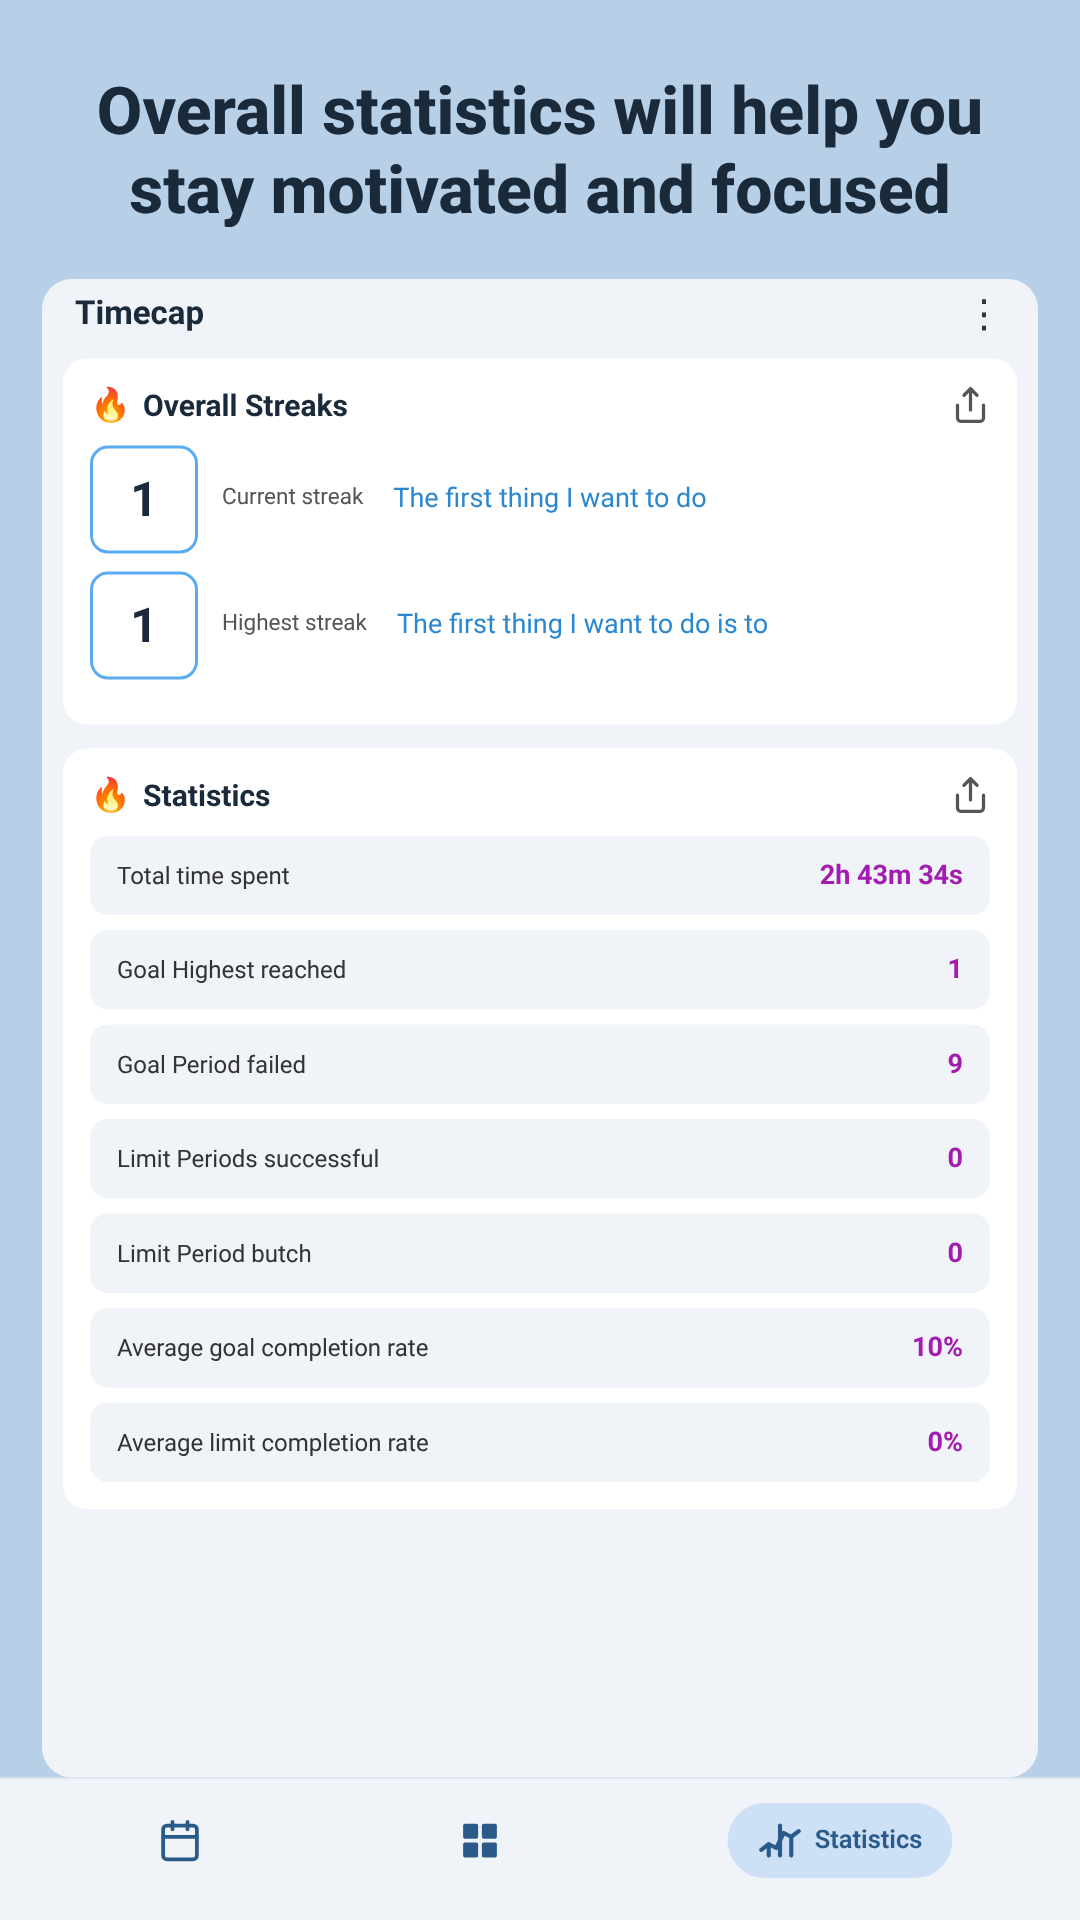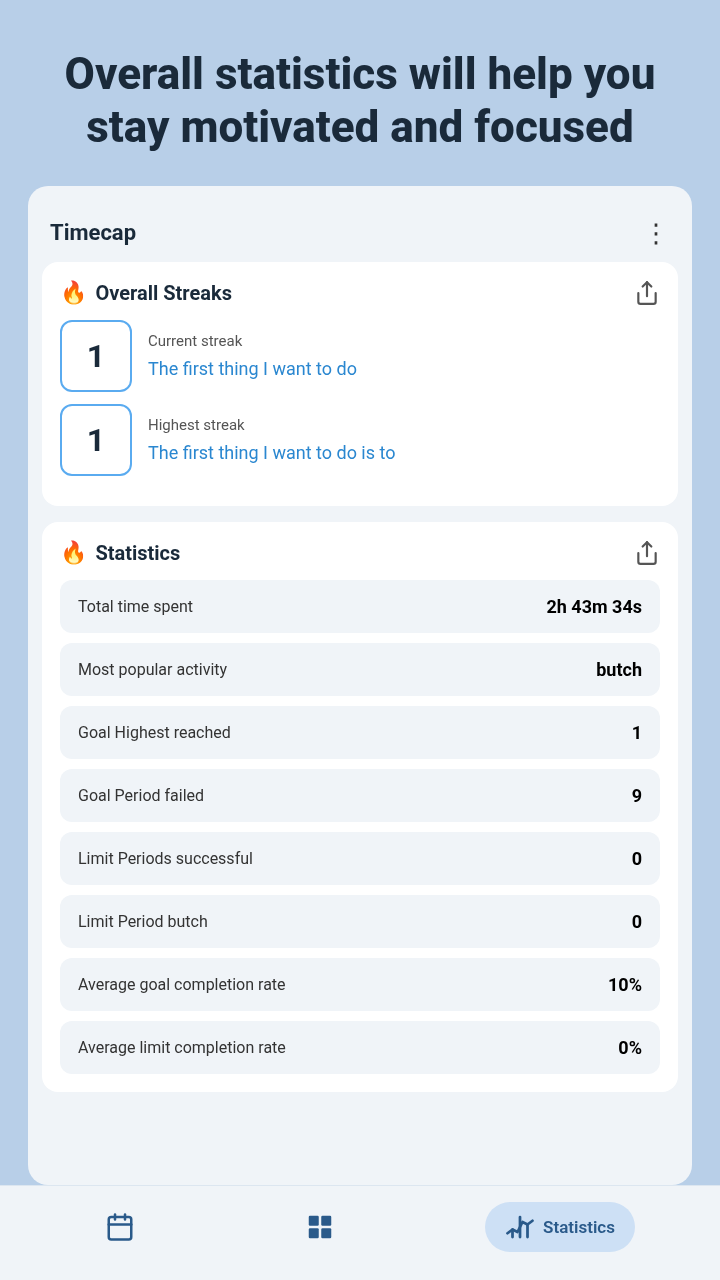--- a/index.html
+++ b/index.html
@@ -30,21 +30,21 @@
       border-radius: 20px;
       margin: 0 28px;
       padding: 0 0 20px;
       flex: 1;
     }
 
     .card-header {
       display: flex;
       align-items: center;
       justify-content: space-between;
-      padding: 32px 22px 14px;
+      padding: 8px 22px 14px;
     }
 
     .card-header-title {
       font-size: 22px;
       font-weight: 700;
       color: #1a2a3a;
     }
 
     .three-dots {
       font-size: 26px;
@@ -96,22 +96,21 @@
       align-items: center;
       justify-content: center;
       font-size: 32px;
       font-weight: 700;
       color: #1a2a3a;
       flex-shrink: 0;
     }
 
     .streak-info {
       display: flex;
-      flex-direction: column;
-      gap: 8px;
+      gap: 20px;
     }
 
     .streak-label {
       font-size: 15px;
       color: #555;
       font-weight: 400;
     }
 
     .streak-activity {
       font-size: 18px;
@@ -136,21 +135,21 @@
 
     .stat-label {
       font-size: 16px;
       color: #333;
       font-weight: 400;
     }
 
     .stat-value {
       font-size: 18px;
       font-weight: 700;
-      color: #000000;
+      color: #a21caf;
     }
 
     .bottom-nav {
       background: #f0f4f8;
       display: flex;
       align-items: center;
       justify-content: space-around;
       padding: 16px 20px 28px;
       border-top: 1px solid #dce6f0;
       flex-shrink: 0;
@@ -237,24 +236,20 @@
         <polyline points="16 6 12 2 8 6"></polyline>
         <line x1="12" y1="2" x2="12" y2="15"></line>
       </svg>
     </div>
 
     <div class="stat-row">
       <span class="stat-label">Total time spent</span>
       <span class="stat-value">2h 43m 34s</span>
     </div>
     <div class="stat-row">
-      <span class="stat-label">Most popular activity</span>
-      <span class="stat-value">butch</span>
-    </div>
-    <div class="stat-row">
       <span class="stat-label">Goal Highest reached</span>
       <span class="stat-value">1</span>
     </div>
     <div class="stat-row">
       <span class="stat-label">Goal Period failed</span>
       <span class="stat-value">9</span>
     </div>
     <div class="stat-row">
       <span class="stat-label">Limit Periods successful</span>
       <span class="stat-value">0</span>

